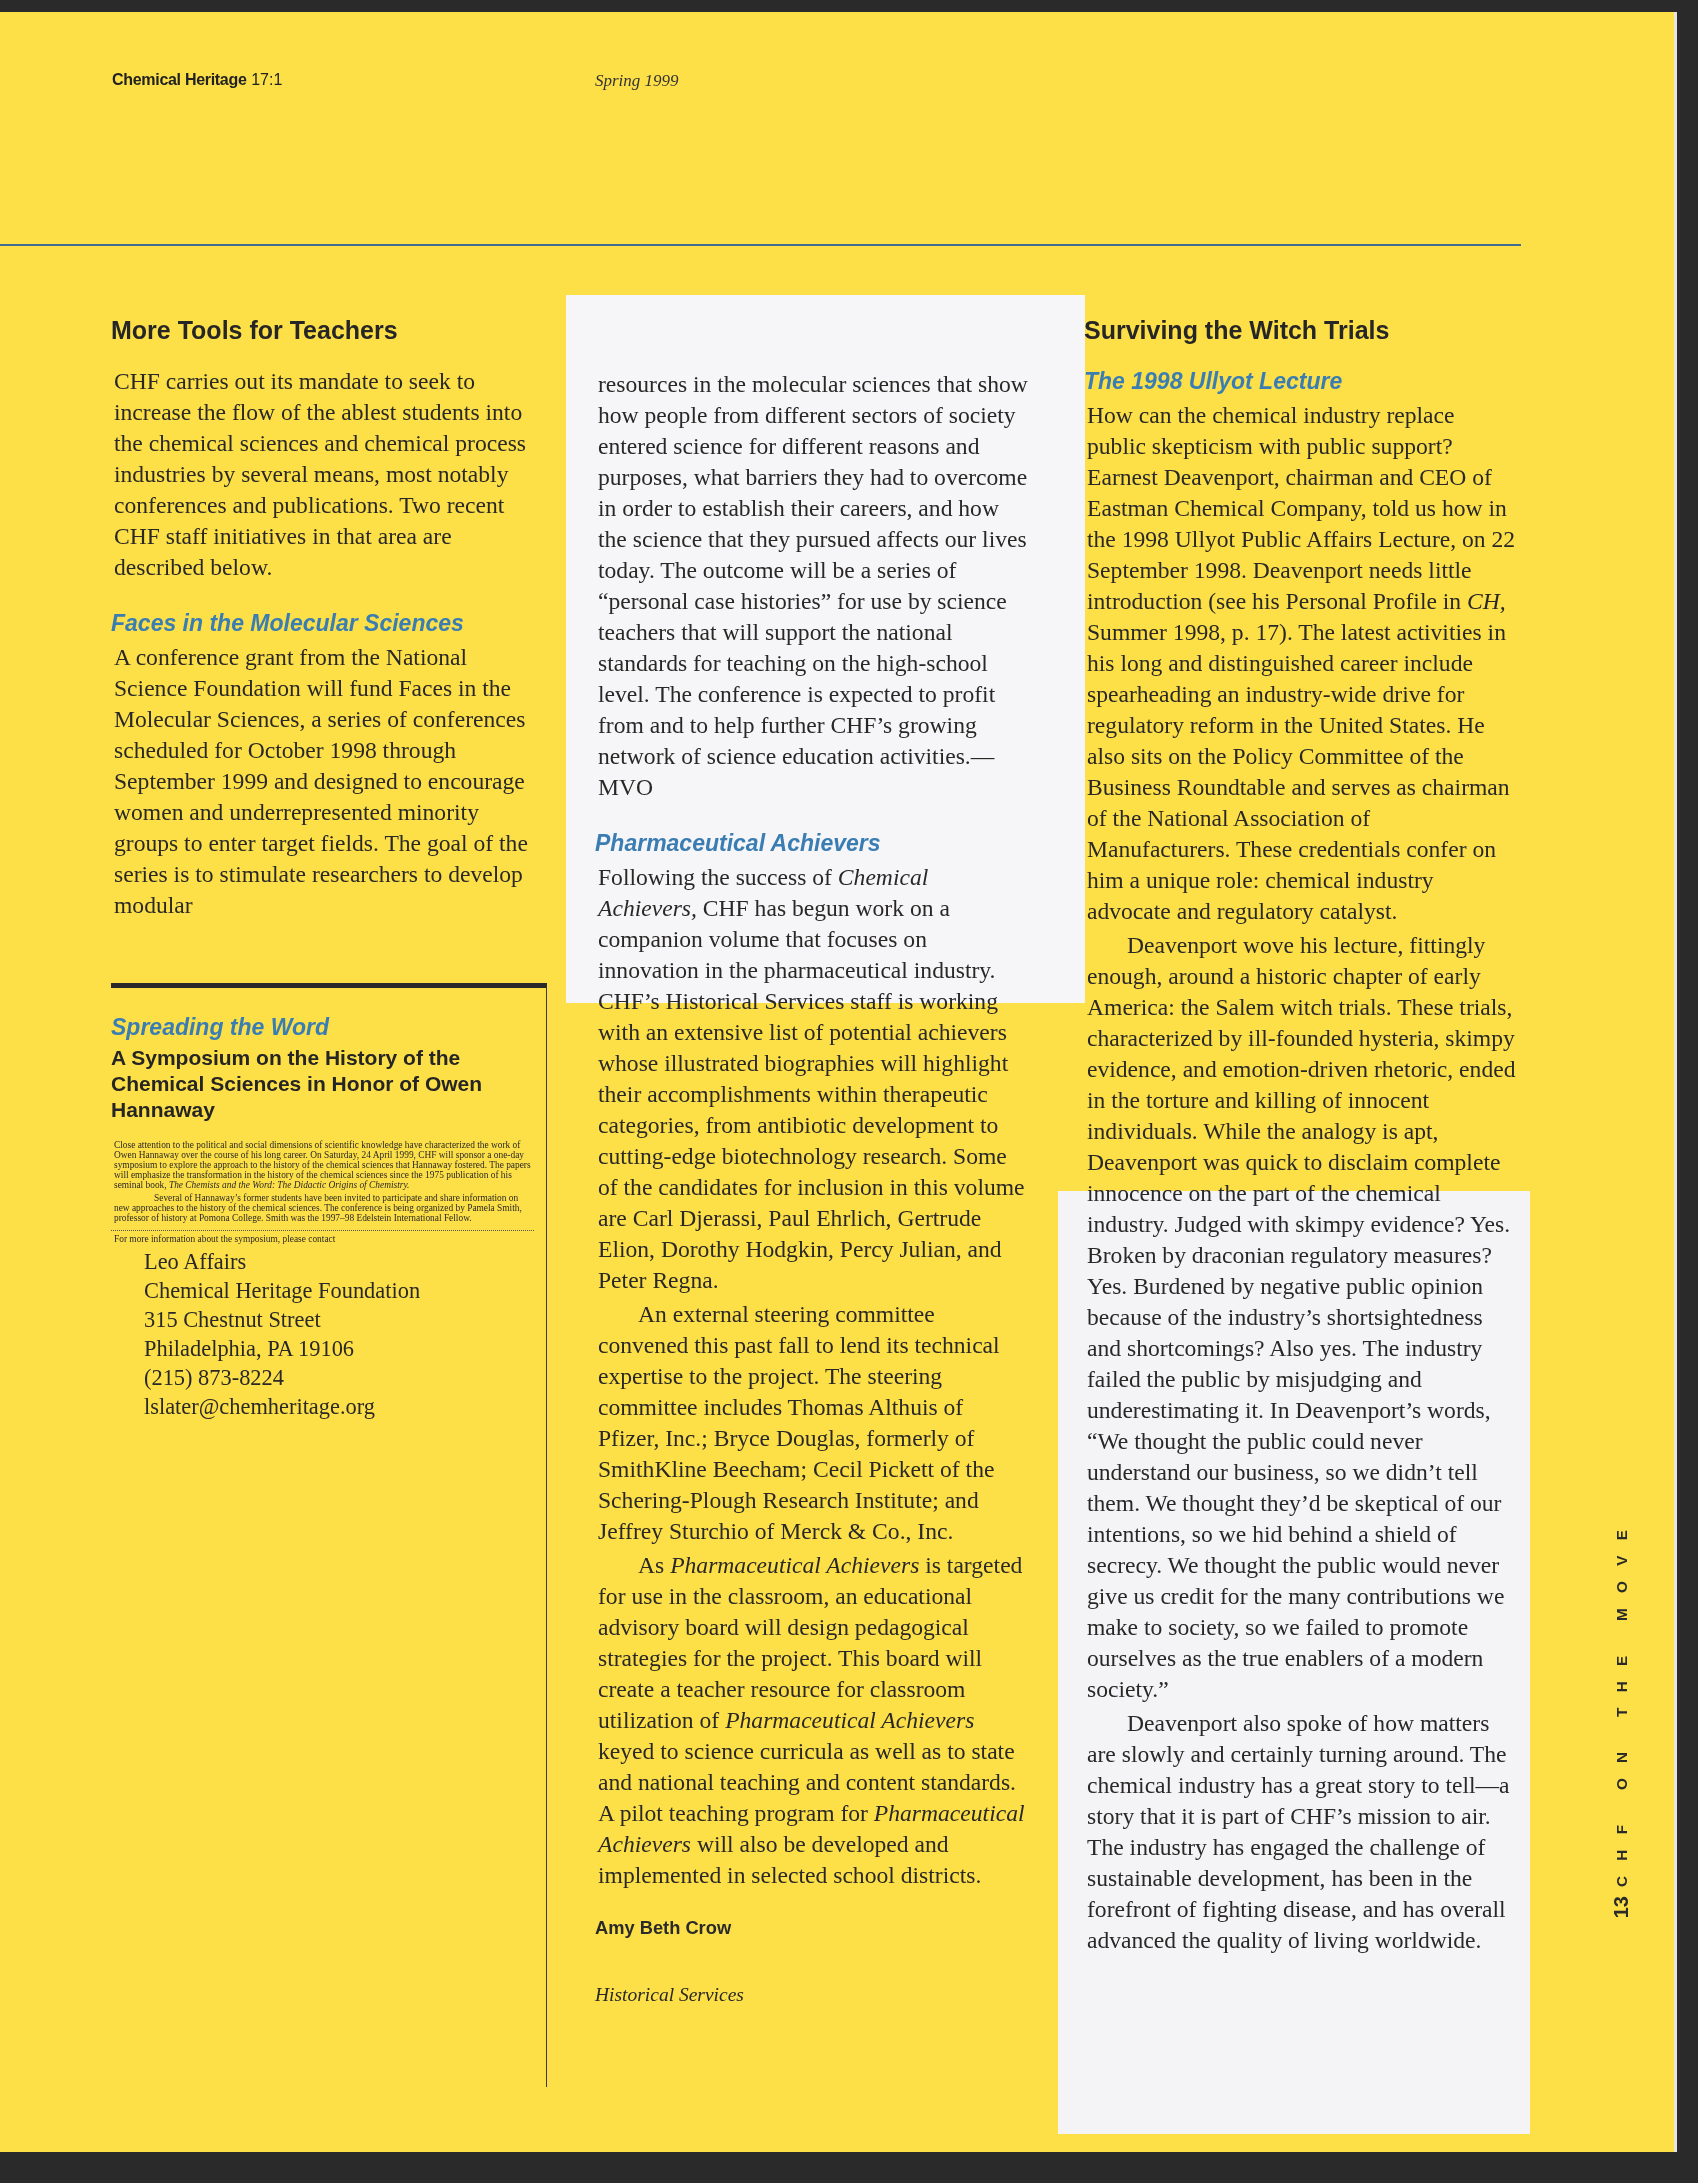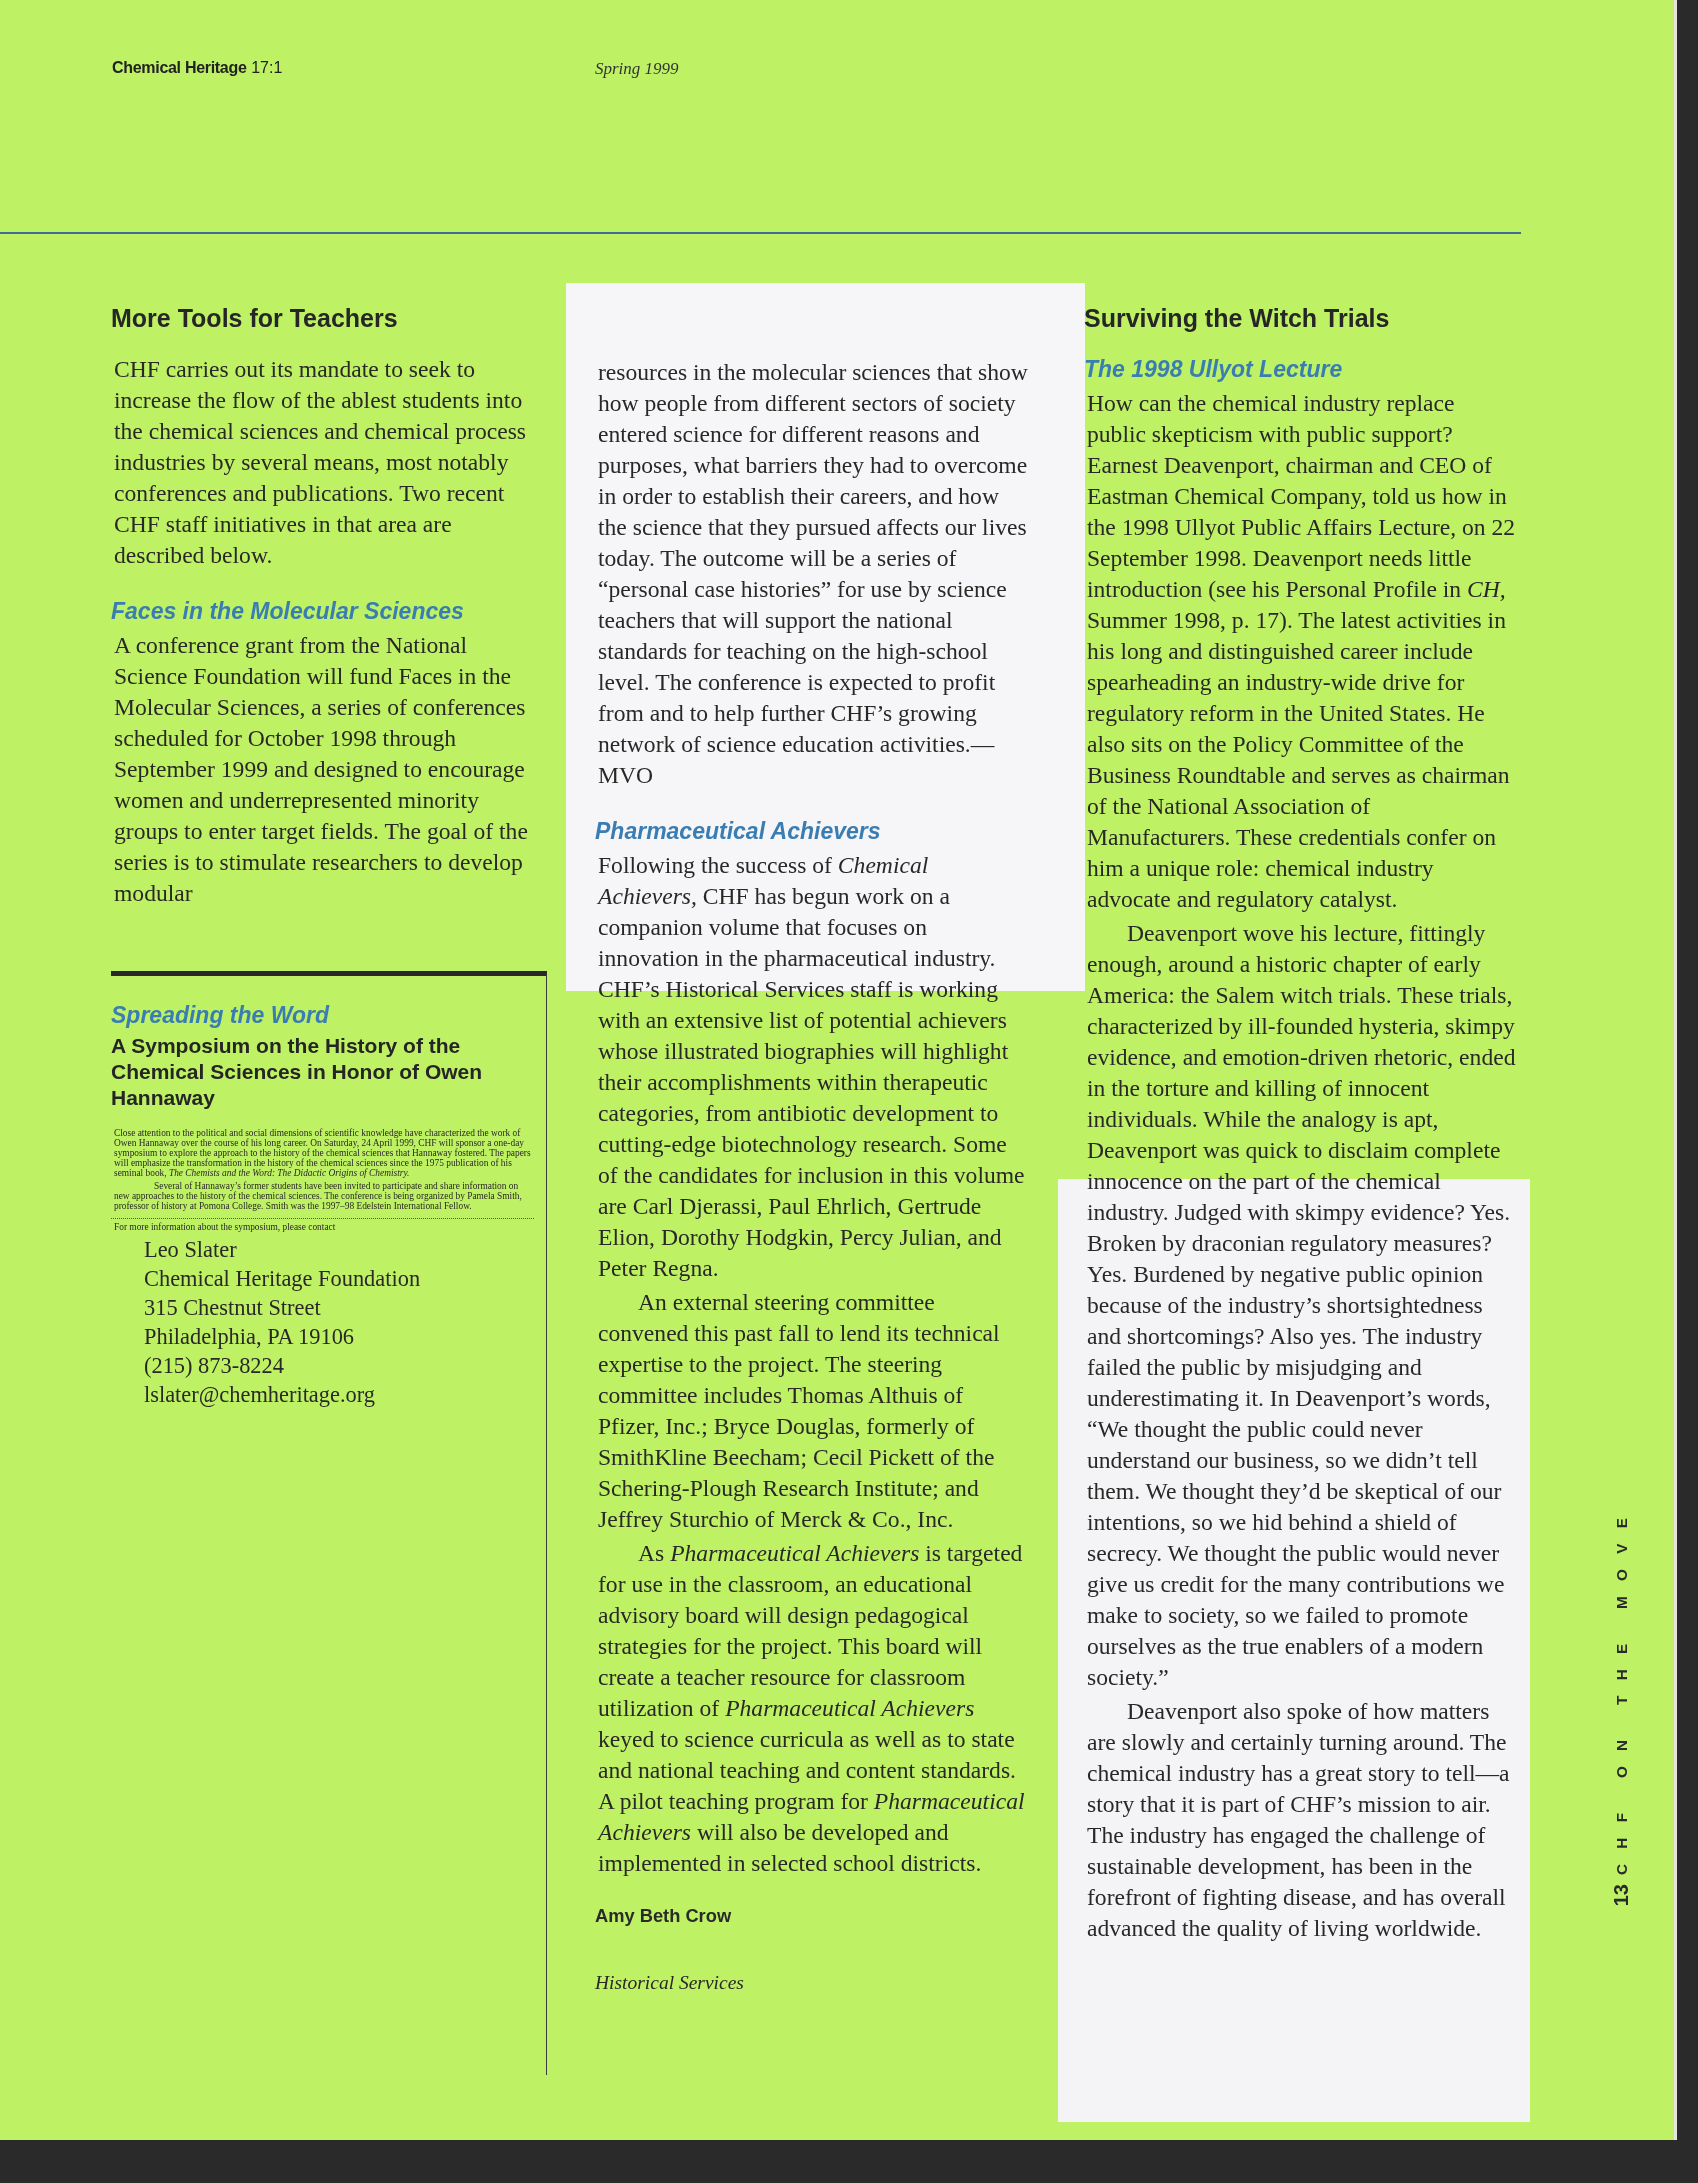--- a/index.html
+++ b/index.html
@@ -3,22 +3,22 @@
 <meta charset="utf-8">
 <style>
   html, body { margin: 0; padding: 0; }
   body {
     width: 1698px; height: 2183px; position: relative; overflow: hidden;
     background: #2b2a2a;
     font-family: "Liberation Serif", "DejaVu Serif", serif;
     color: #2a2827;
   }
   .page {
-    position: absolute; left: 0; top: 0; width: 1674px; height: 2140px;
-    background: #bef264;
+    position: absolute; left: 0; top: 12px; width: 1674px; height: 2140px;
+    background: #fde047;
     border-right: 3.5px solid #e6e3e0;
   }
   .shade {
     position: absolute; left: 1058px; top: 1179px; width: 472px; height: 943px;
     background: #f4f4f7;
   }
   .shade2 {
     position: absolute; left: 566px; top: 283px; width: 519px; height: 708px;
     background: #f6f6f8;
   }
@@ -120,21 +120,21 @@
   </div>
 
   <div class="sidebox">
     <h3 class="head-blue">Spreading the Word</h3>
     <div class="sub-black">A Symposium on the History of the Chemical Sciences in Honor of Owen Hannaway</div>
     <p><span>Close attention to the political and social dimensions of scientific knowledge have characterized the work of Owen Hannaway over the course of his long career. On Saturday, 24 April 1999, CHF will sponsor a one-day symposium to explore the approach to the history of the chemical sciences that Hannaway fostered. The papers will emphasize the transformation in the history of the chemical sciences since the 1975 publication of his seminal book, </span><em>The Chemists and the Word: The Didactic Origins of Chemistry.</em></p>
     <p class="indent">Several of Hannaway’s former students have been invited to participate and share information on new approaches to the history of the chemical sciences. The conference is being organized by Pamela Smith, professor of history at Pomona College. Smith was the 1997–98 Edelstein International Fellow.</p>
     <div class="dotted"></div>
     <p>For more information about the symposium, please contact</p>
     <div class="address">
-      <div>Leo Slater</div>
+      <div>Leo Affairs</div>
       <div>Chemical Heritage Foundation</div>
       <div>315 Chestnut Street</div>
       <div>Philadelphia, PA 19106</div>
       <div>(215) 873-8224</div>
       <div>lslater@chemheritage.org</div>
     </div>
   </div>
 
   <div class="col col2">
     <p>resources in the molecular sciences that show how people from different sectors of society entered science for different reasons and purposes, what barriers they had to overcome in order to establish their careers, and how the science that they pursued affects our lives today. The outcome will be a series of “personal case histories” for use by science teachers that will support the national standards for teaching on the high-school level. The conference is expected to profit from and to help further CHF’s growing network of science education activities.—MVO</p>

